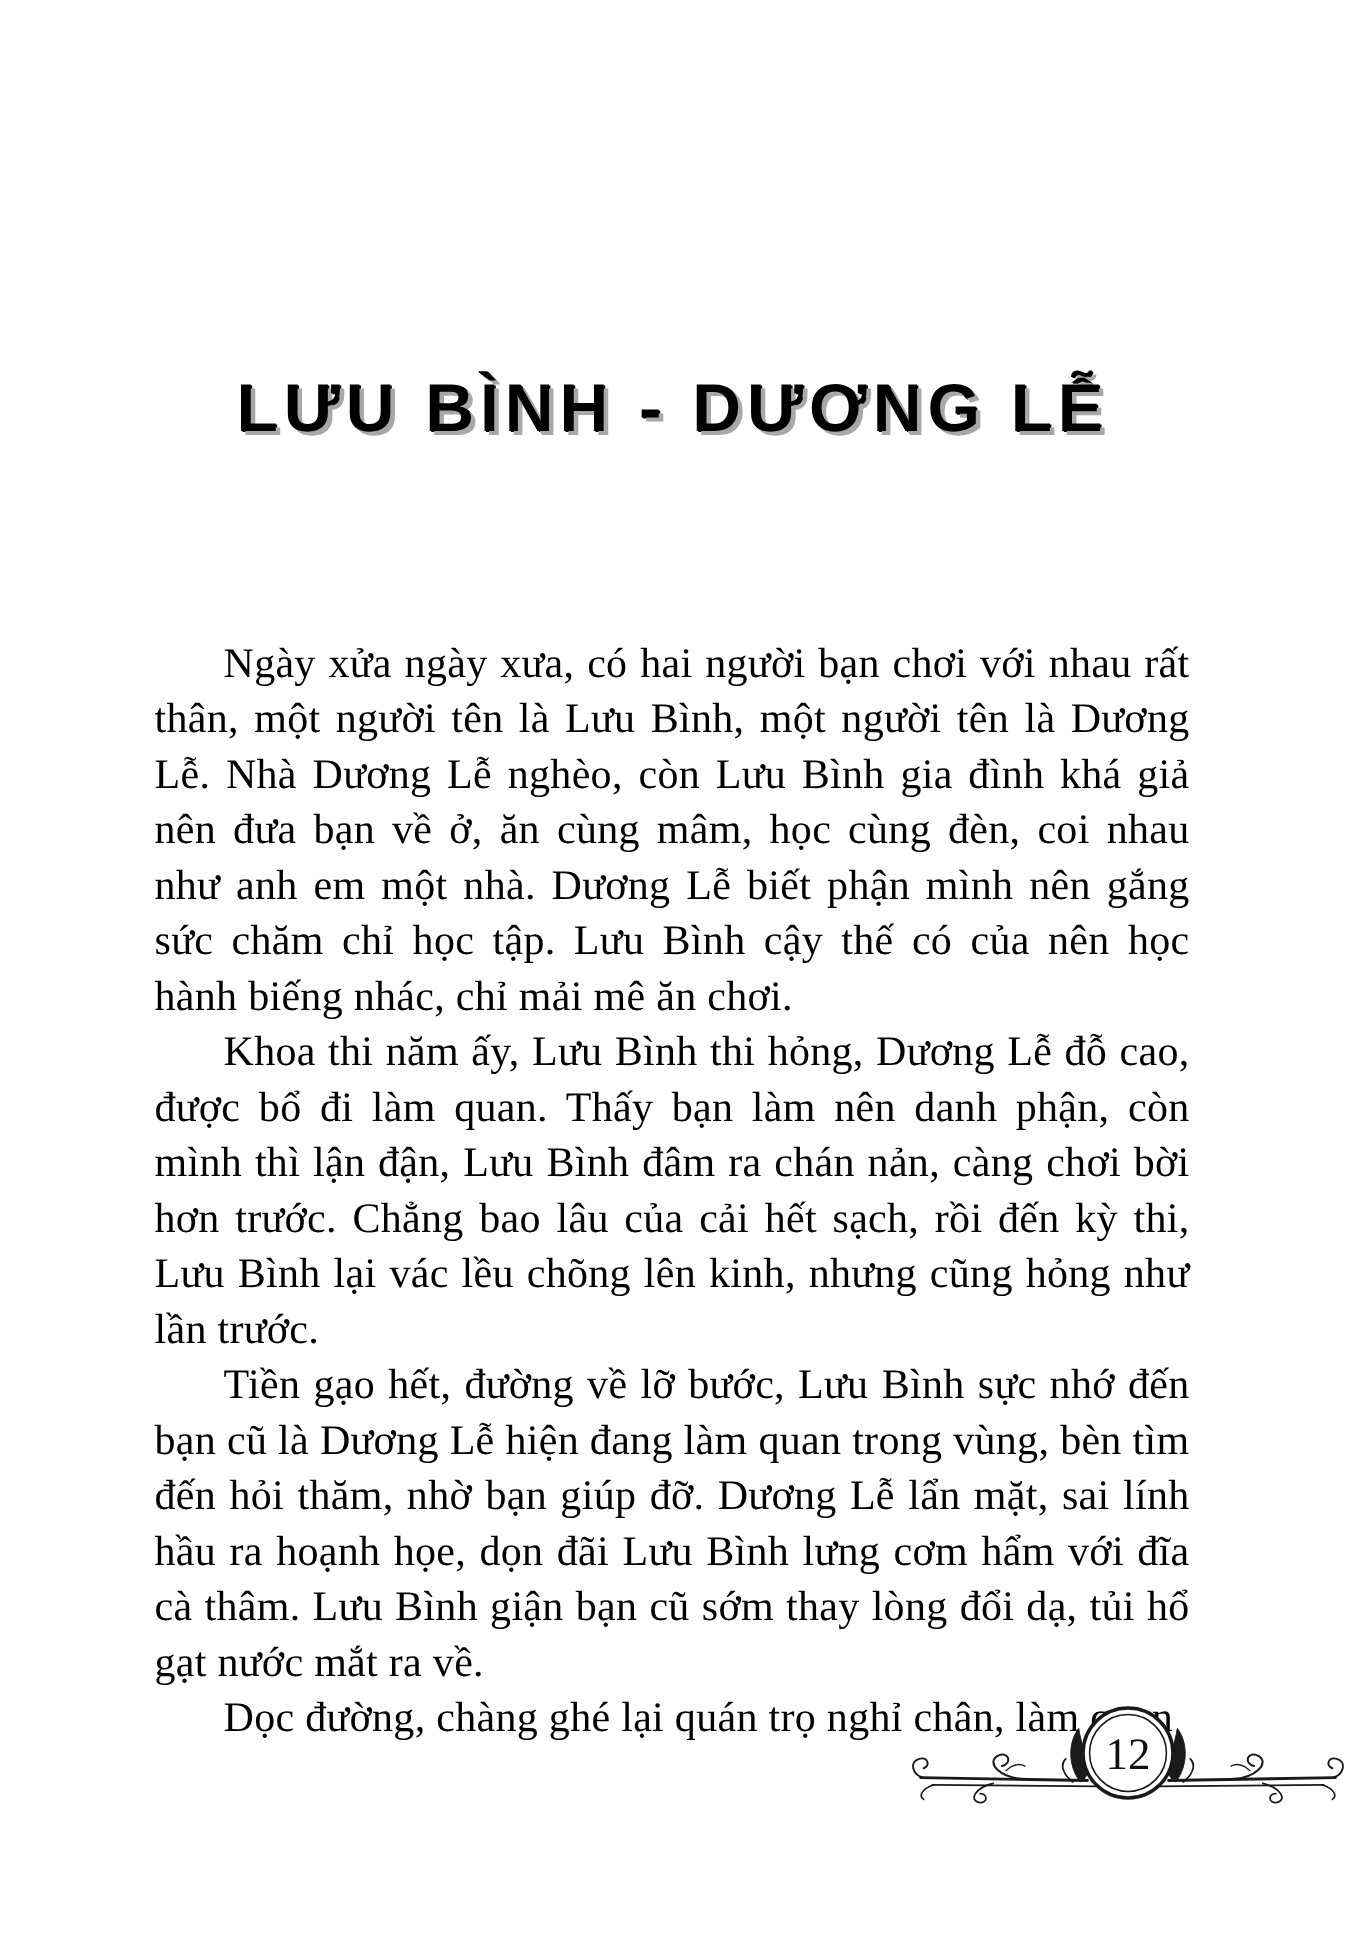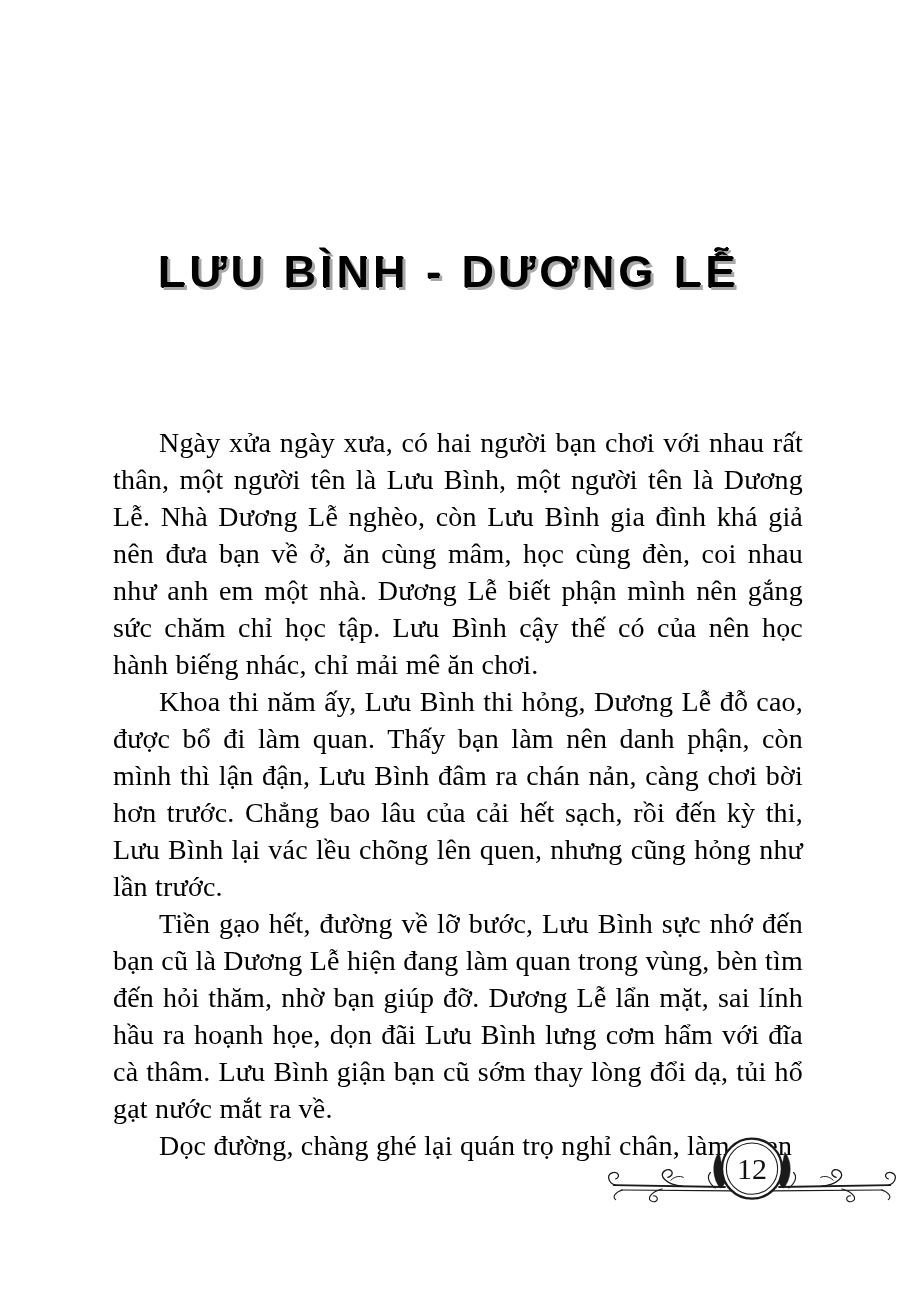--- a/index.html
+++ b/index.html
@@ -33,21 +33,20 @@
   }
   .text-block {
     position: absolute;
     left: 103px;
     top: 424px;
     width: 690px;
     font-size: 28px;
     line-height: 37px;
     text-align: justify;
     letter-spacing: 0.2px;
-    margin-left: 10px;
   }
   .text-block p {
     margin: 0;
     padding: 0;
     text-indent: 46px;
   }
   .footer-ornament {
     position: absolute;
     top: 1130px;
     left: 0;
@@ -76,21 +75,21 @@
 </style>
 </head>
 <body>
 
 <div class="page">
 
   <div class="chapter-title">LƯU BÌNH - DƯƠNG LỄ</div>
 
   <div class="text-block">
     <p>Ngày xửa ngày xưa, có hai người bạn chơi với nhau rất thân, một người tên là Lưu Bình, một người tên là Dương Lễ. Nhà Dương Lễ nghèo, còn Lưu Bình gia đình khá giả nên đưa bạn về ở, ăn cùng mâm, học cùng đèn, coi nhau như anh em một nhà. Dương Lễ biết phận mình nên gắng sức chăm chỉ học tập. Lưu Bình cậy thế có của nên học hành biếng nhác, chỉ mải mê ăn chơi.</p>
-    <p>Khoa thi năm ấy, Lưu Bình thi hỏng, Dương Lễ đỗ cao, được bổ đi làm quan. Thấy bạn làm nên danh phận, còn mình thì lận đận, Lưu Bình đâm ra chán nản, càng chơi bời hơn trước. Chẳng bao lâu của cải hết sạch, rồi đến kỳ thi, Lưu Bình lại vác lều chõng lên quen, nhưng cũng hỏng như lần trước.</p>
+    <p>Khoa thi năm ấy, Lưu Bình thi hỏng, Dương Lễ đỗ cao, được bổ đi làm quan. Thấy bạn làm nên danh phận, còn mình thì lận đận, Lưu Bình đâm ra chán nản, càng chơi bời hơn trước. Chẳng bao lâu của cải hết sạch, rồi đến kỳ thi, Lưu Bình lại vác lều chõng lên kinh, nhưng cũng hỏng như lần trước.</p>
     <p>Tiền gạo hết, đường về lỡ bước, Lưu Bình sực nhớ đến bạn cũ là Dương Lễ hiện đang làm quan trong vùng, bèn tìm đến hỏi thăm, nhờ bạn giúp đỡ. Dương Lễ lẩn mặt, sai lính hầu ra hoạnh họe, dọn đãi Lưu Bình lưng cơm hẩm với đĩa cà thâm. Lưu Bình giận bạn cũ sớm thay lòng đổi dạ, tủi hổ gạt nước mắt ra về.</p>
     <p>Dọc đường, chàng ghé lại quán trọ nghỉ chân, làm quen</p>
   </div>
 
   <div class="footer-ornament">
     <svg width="290" height="87" viewBox="0 0 300 90" xmlns="http://www.w3.org/2000/svg">
       <g id="orn-left">
 
         <path class="orn-stroke" stroke-width="2" d="M7 57 L122 59"></path>
         <path class="orn-stroke" stroke-width="1.1" d="M15 62 L130 63"></path>

